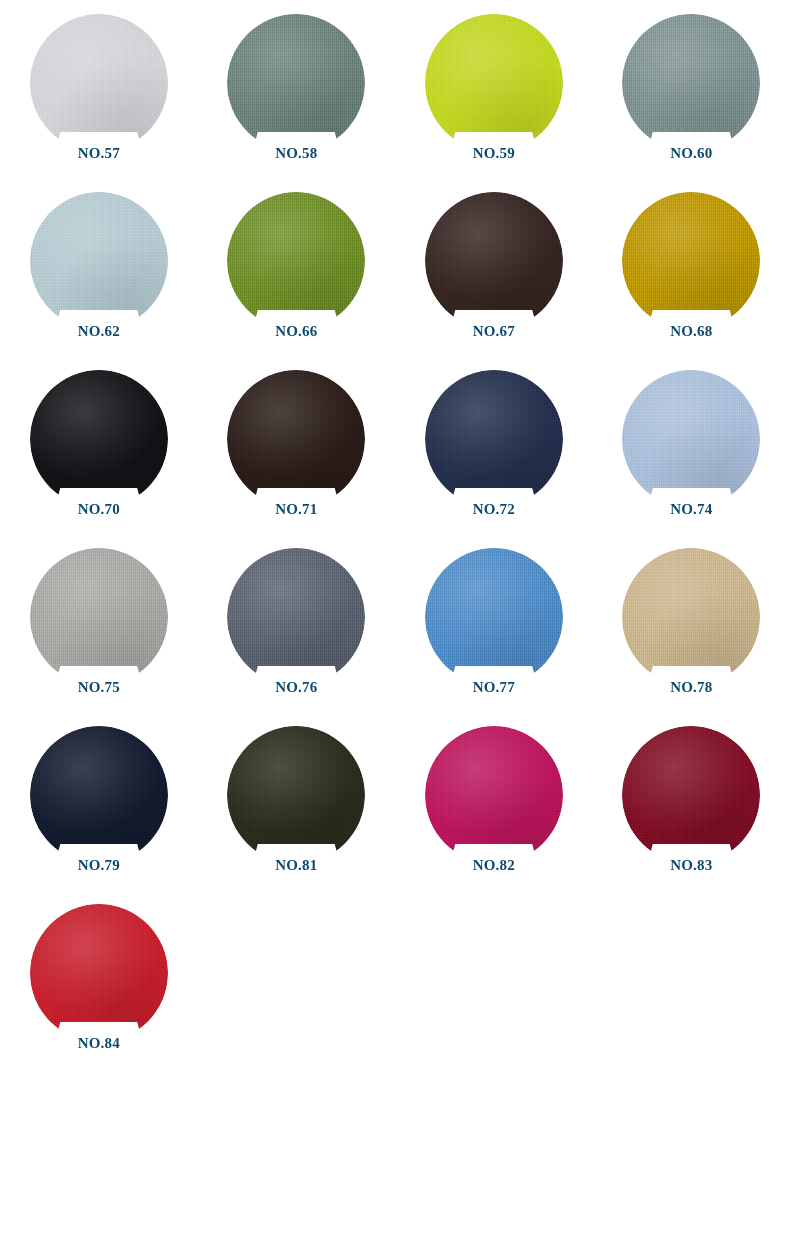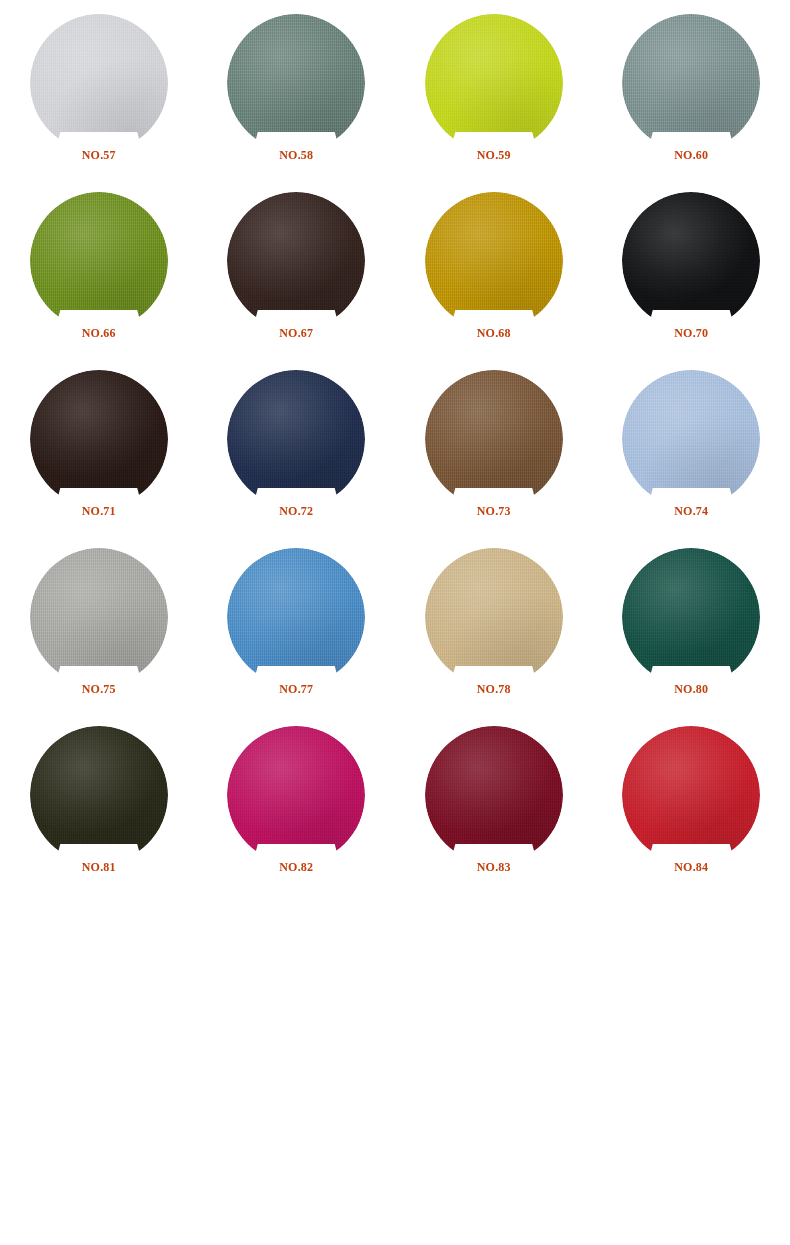--- a/index.html
+++ b/index.html
@@ -123,23 +123,23 @@
       0% 100%
     );
     display: flex;
     align-items: flex-end;
     justify-content: center;
   }
 
   .label-text {
     font-family: "Liberation Serif", "DejaVu Serif", serif;
     font-weight: bold;
-    font-size: 12px;
+    font-size: 15px;
     letter-spacing: 0.2px;
-    color: #c2410c;
+    color: #0c4a6e;
     line-height: 1;
     padding-bottom: 7px;
     white-space: nowrap;
   }
 </style>
 </head>
 <body style="background: rgb(255, 255, 255);">
 
 <div id="swatch-card">
   <div class="swatch-grid">
@@ -187,20 +187,32 @@
             <div class="disc-sheen"></div>
           </div>
         </div>
         <div class="label-tab">
           <span class="label-text">NO.60</span>
         </div>
       </div>
       <div class="swatch-cell">
         <div class="disc-wrap">
           <div class="disc">
+            <div class="disc-color" style="background-color: rgb(179, 203, 210);"></div>
+            <div class="disc-weave"></div>
+            <div class="disc-sheen"></div>
+          </div>
+        </div>
+        <div class="label-tab">
+          <span class="label-text">NO.62</span>
+        </div>
+      </div>
+      <div class="swatch-cell">
+        <div class="disc-wrap">
+          <div class="disc">
             <div class="disc-color" style="background-color: rgb(111, 144, 34);"></div>
             <div class="disc-weave"></div>
             <div class="disc-sheen"></div>
           </div>
         </div>
         <div class="label-tab">
           <span class="label-text">NO.66</span>
         </div>
       </div>
       <div class="swatch-cell">
@@ -259,32 +271,20 @@
             <div class="disc-sheen"></div>
           </div>
         </div>
         <div class="label-tab">
           <span class="label-text">NO.72</span>
         </div>
       </div>
       <div class="swatch-cell">
         <div class="disc-wrap">
           <div class="disc">
-            <div class="disc-color" style="background-color: rgb(121, 88, 58);"></div>
-            <div class="disc-weave"></div>
-            <div class="disc-sheen"></div>
-          </div>
-        </div>
-        <div class="label-tab">
-          <span class="label-text">NO.73</span>
-        </div>
-      </div>
-      <div class="swatch-cell">
-        <div class="disc-wrap">
-          <div class="disc">
             <div class="disc-color" style="background-color: rgb(169, 191, 221);"></div>
             <div class="disc-weave"></div>
             <div class="disc-sheen"></div>
           </div>
         </div>
         <div class="label-tab">
           <span class="label-text">NO.74</span>
         </div>
       </div>
       <div class="swatch-cell">
@@ -295,20 +295,32 @@
             <div class="disc-sheen"></div>
           </div>
         </div>
         <div class="label-tab">
           <span class="label-text">NO.75</span>
         </div>
       </div>
       <div class="swatch-cell">
         <div class="disc-wrap">
           <div class="disc">
+            <div class="disc-color" style="background-color: rgb(90, 98, 112);"></div>
+            <div class="disc-weave"></div>
+            <div class="disc-sheen"></div>
+          </div>
+        </div>
+        <div class="label-tab">
+          <span class="label-text">NO.76</span>
+        </div>
+      </div>
+      <div class="swatch-cell">
+        <div class="disc-wrap">
+          <div class="disc">
             <div class="disc-color" style="background-color: rgb(78, 142, 198);"></div>
             <div class="disc-weave"></div>
             <div class="disc-sheen"></div>
           </div>
         </div>
         <div class="label-tab">
           <span class="label-text">NO.77</span>
         </div>
       </div>
       <div class="swatch-cell">
@@ -319,27 +331,27 @@
             <div class="disc-sheen"></div>
           </div>
         </div>
         <div class="label-tab">
           <span class="label-text">NO.78</span>
         </div>
       </div>
       <div class="swatch-cell">
         <div class="disc-wrap">
           <div class="disc">
-            <div class="disc-color" style="background-color: rgb(23, 82, 70);"></div>
-            <div class="disc-weave"></div>
-            <div class="disc-sheen"></div>
-          </div>
-        </div>
-        <div class="label-tab">
-          <span class="label-text">NO.80</span>
+            <div class="disc-color" style="background-color: rgb(20, 27, 46);"></div>
+            <div class="disc-weave"></div>
+            <div class="disc-sheen"></div>
+          </div>
+        </div>
+        <div class="label-tab">
+          <span class="label-text">NO.79</span>
         </div>
       </div>
       <div class="swatch-cell">
         <div class="disc-wrap">
           <div class="disc">
             <div class="disc-color" style="background-color: rgb(43, 44, 27);"></div>
             <div class="disc-weave"></div>
             <div class="disc-sheen"></div>
           </div>
         </div>

